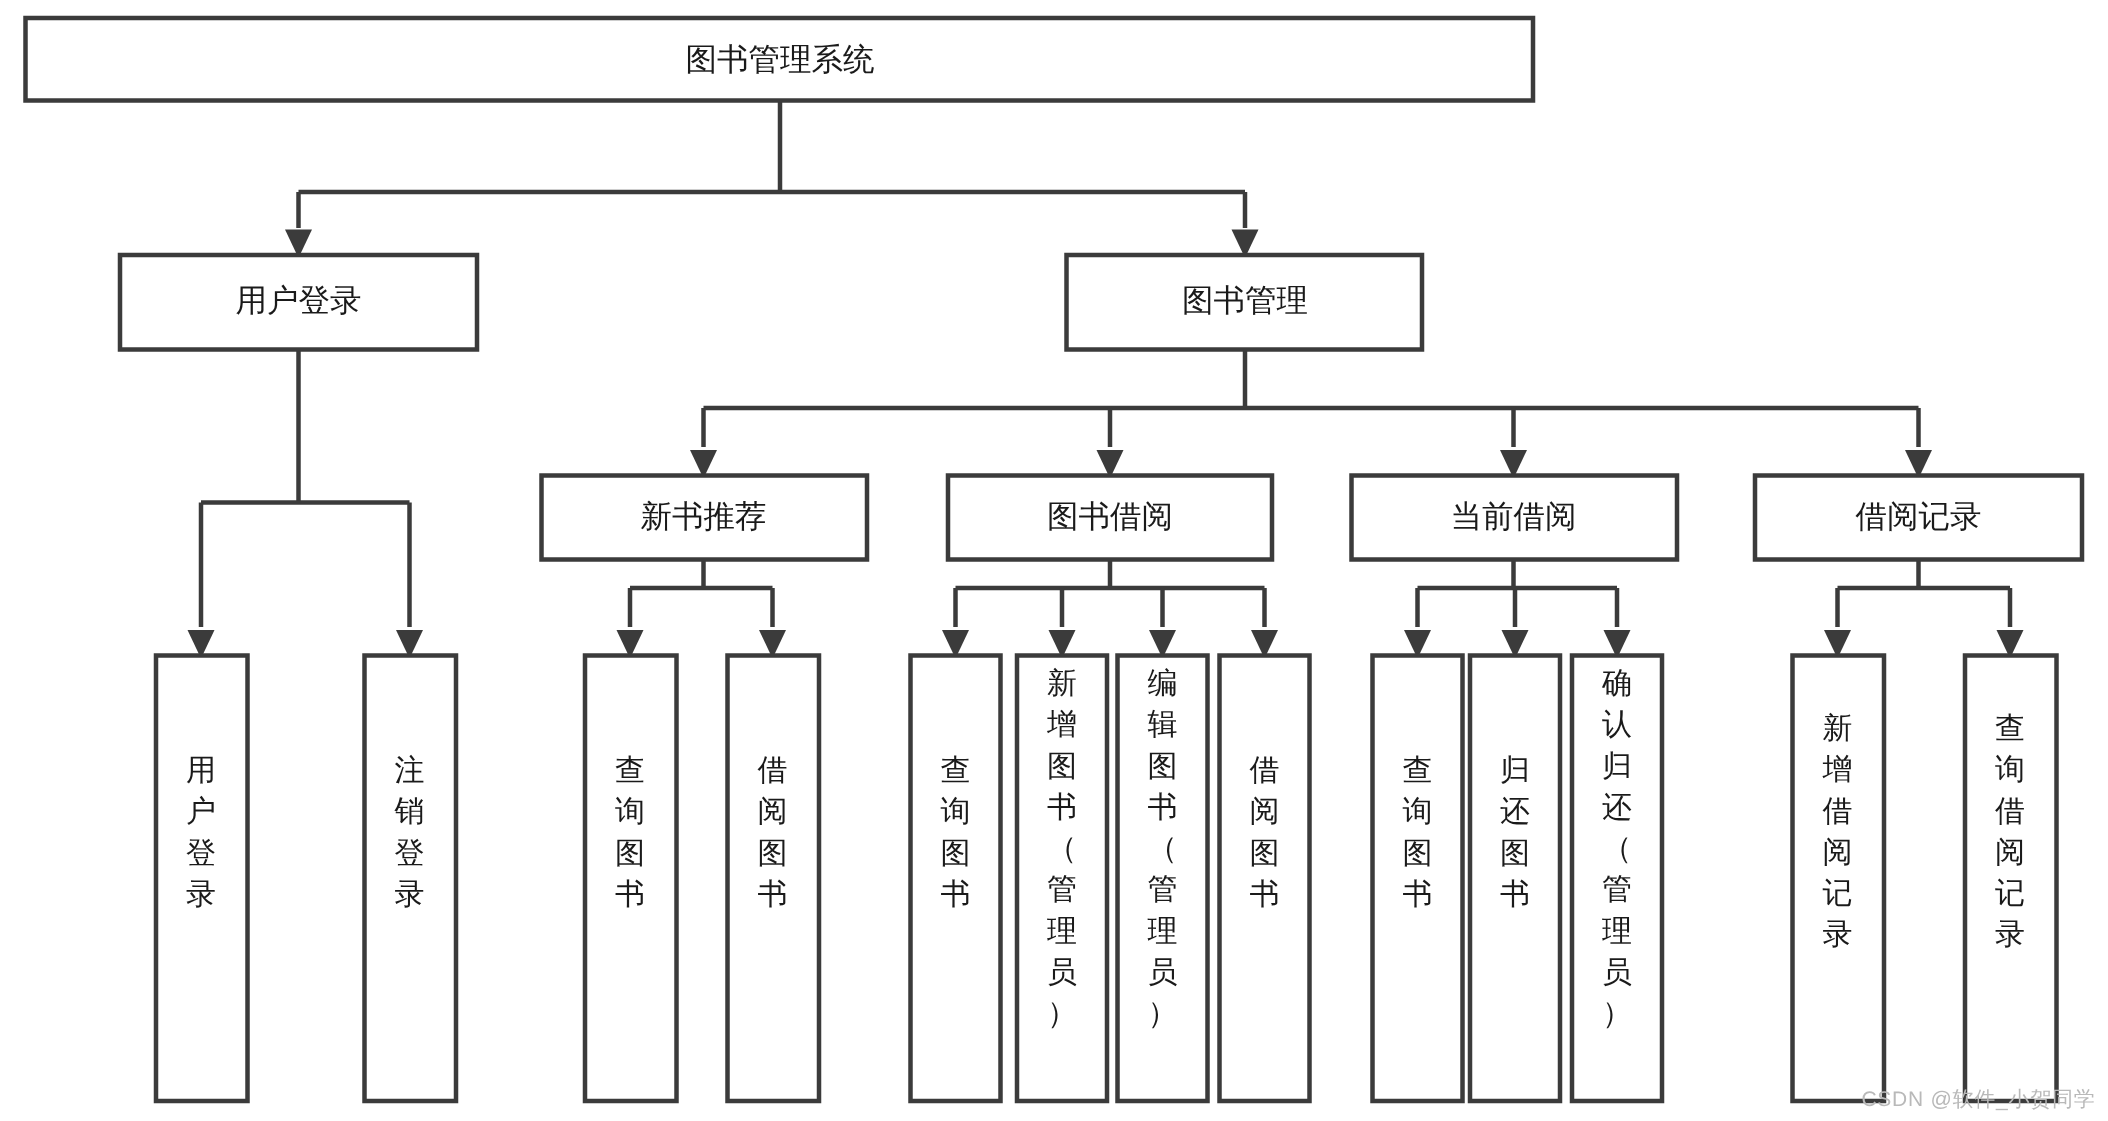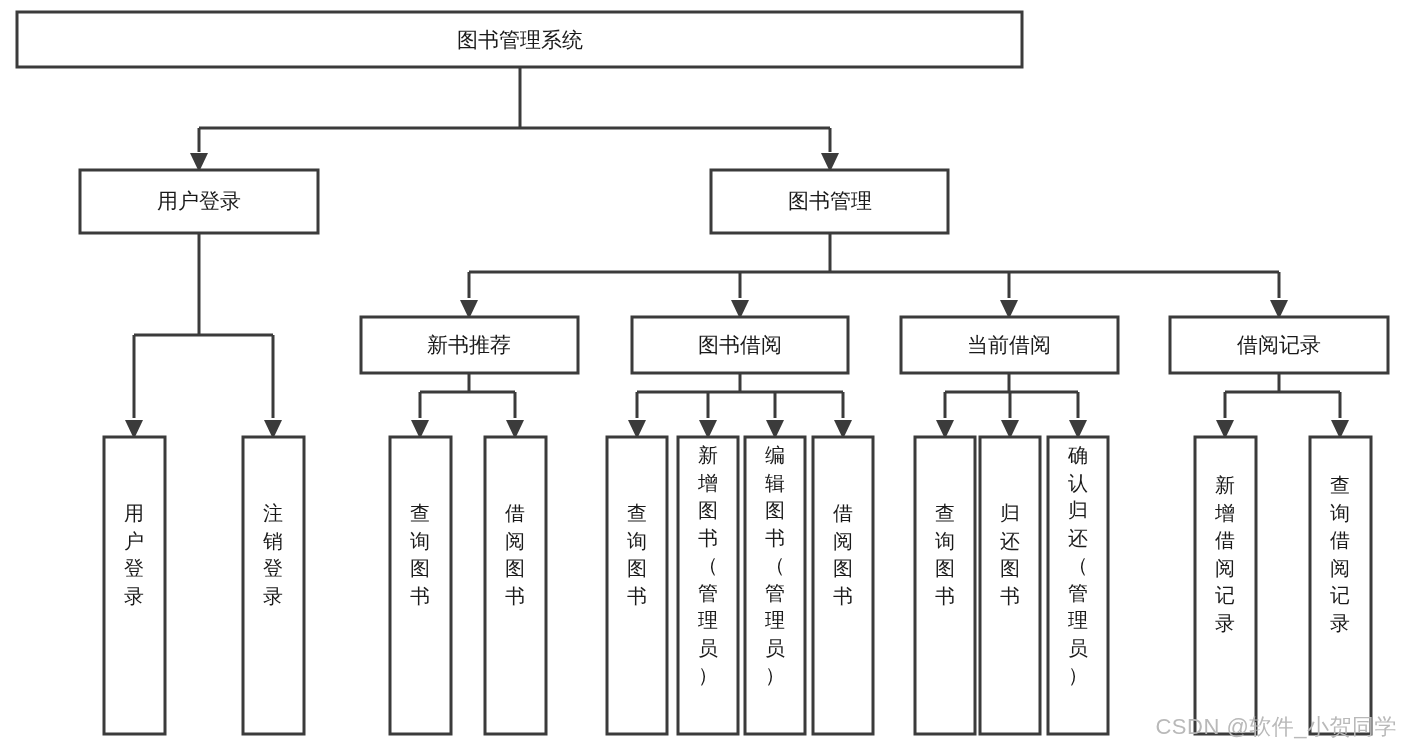--- a/index.html
+++ b/index.html
@@ -21,21 +21,21 @@
   }
   .vert-label{
     font-family:"Liberation Sans","DejaVu Sans",sans-serif;
     font-size:20px;fill:#1a1a1a;
     text-anchor:middle;
   }
   .watermark{
     position:absolute;
     right:8px;bottom:5px;
     font-family:"Liberation Sans","DejaVu Sans",sans-serif;
-    font-size:22px;
+    font-size:14px;
     color:#b9b9b9;
     white-space:nowrap;
     letter-spacing:0.5px;
   }
 </style>
 </head>
 <body>
 
 <svg id="diagram" viewBox="0 0 1405 747" xmlns="http://www.w3.org/2000/svg">
 

